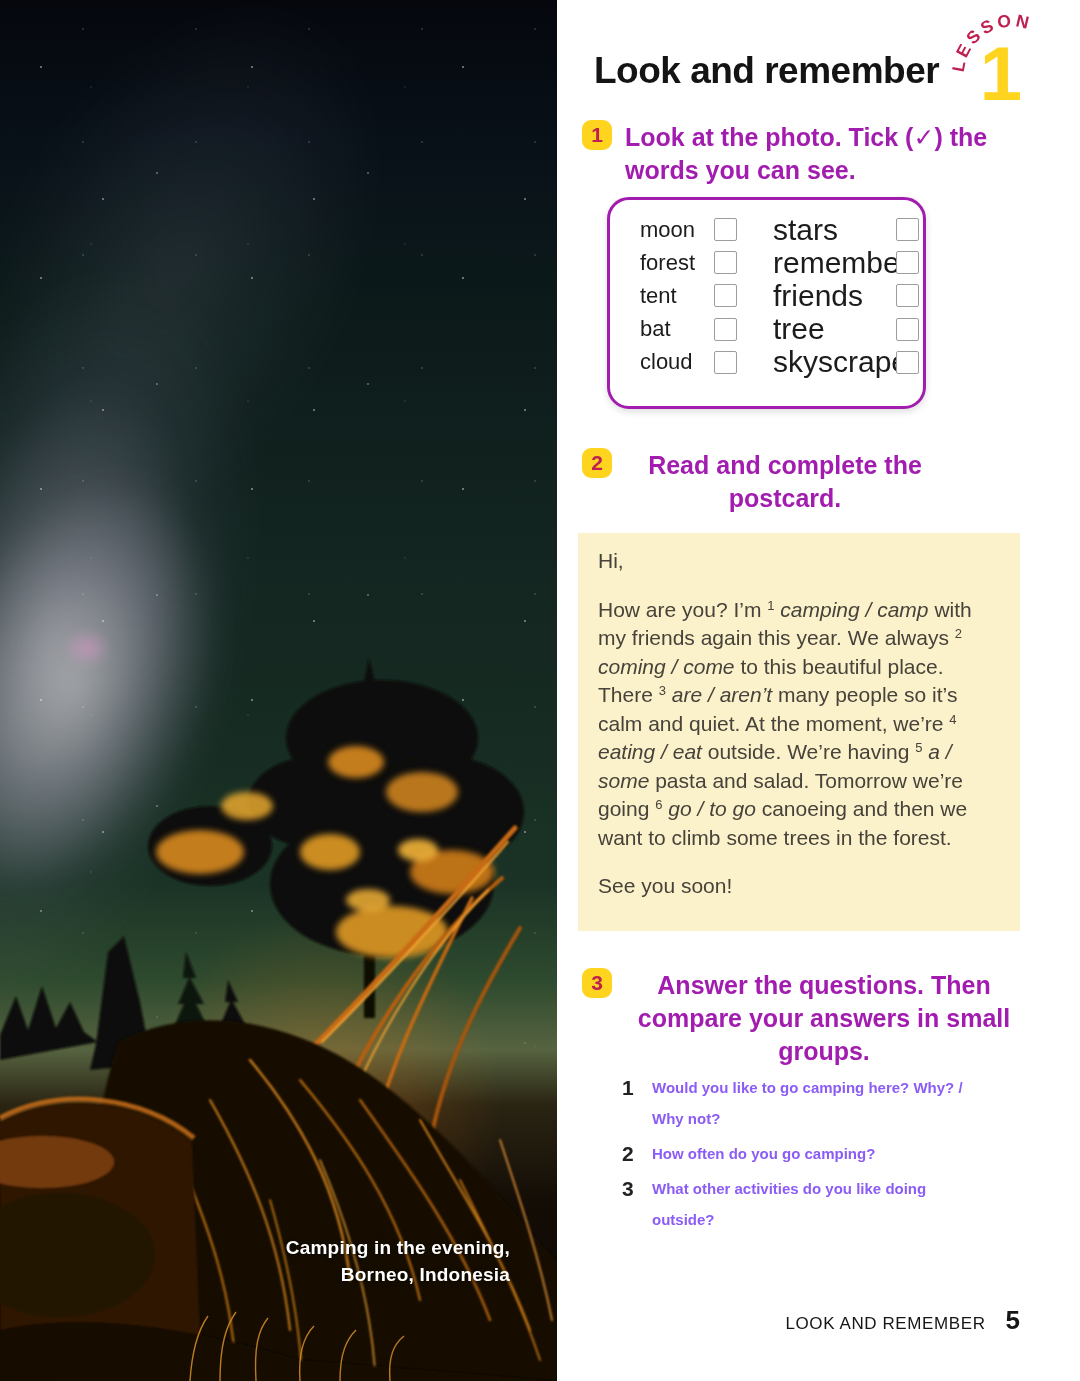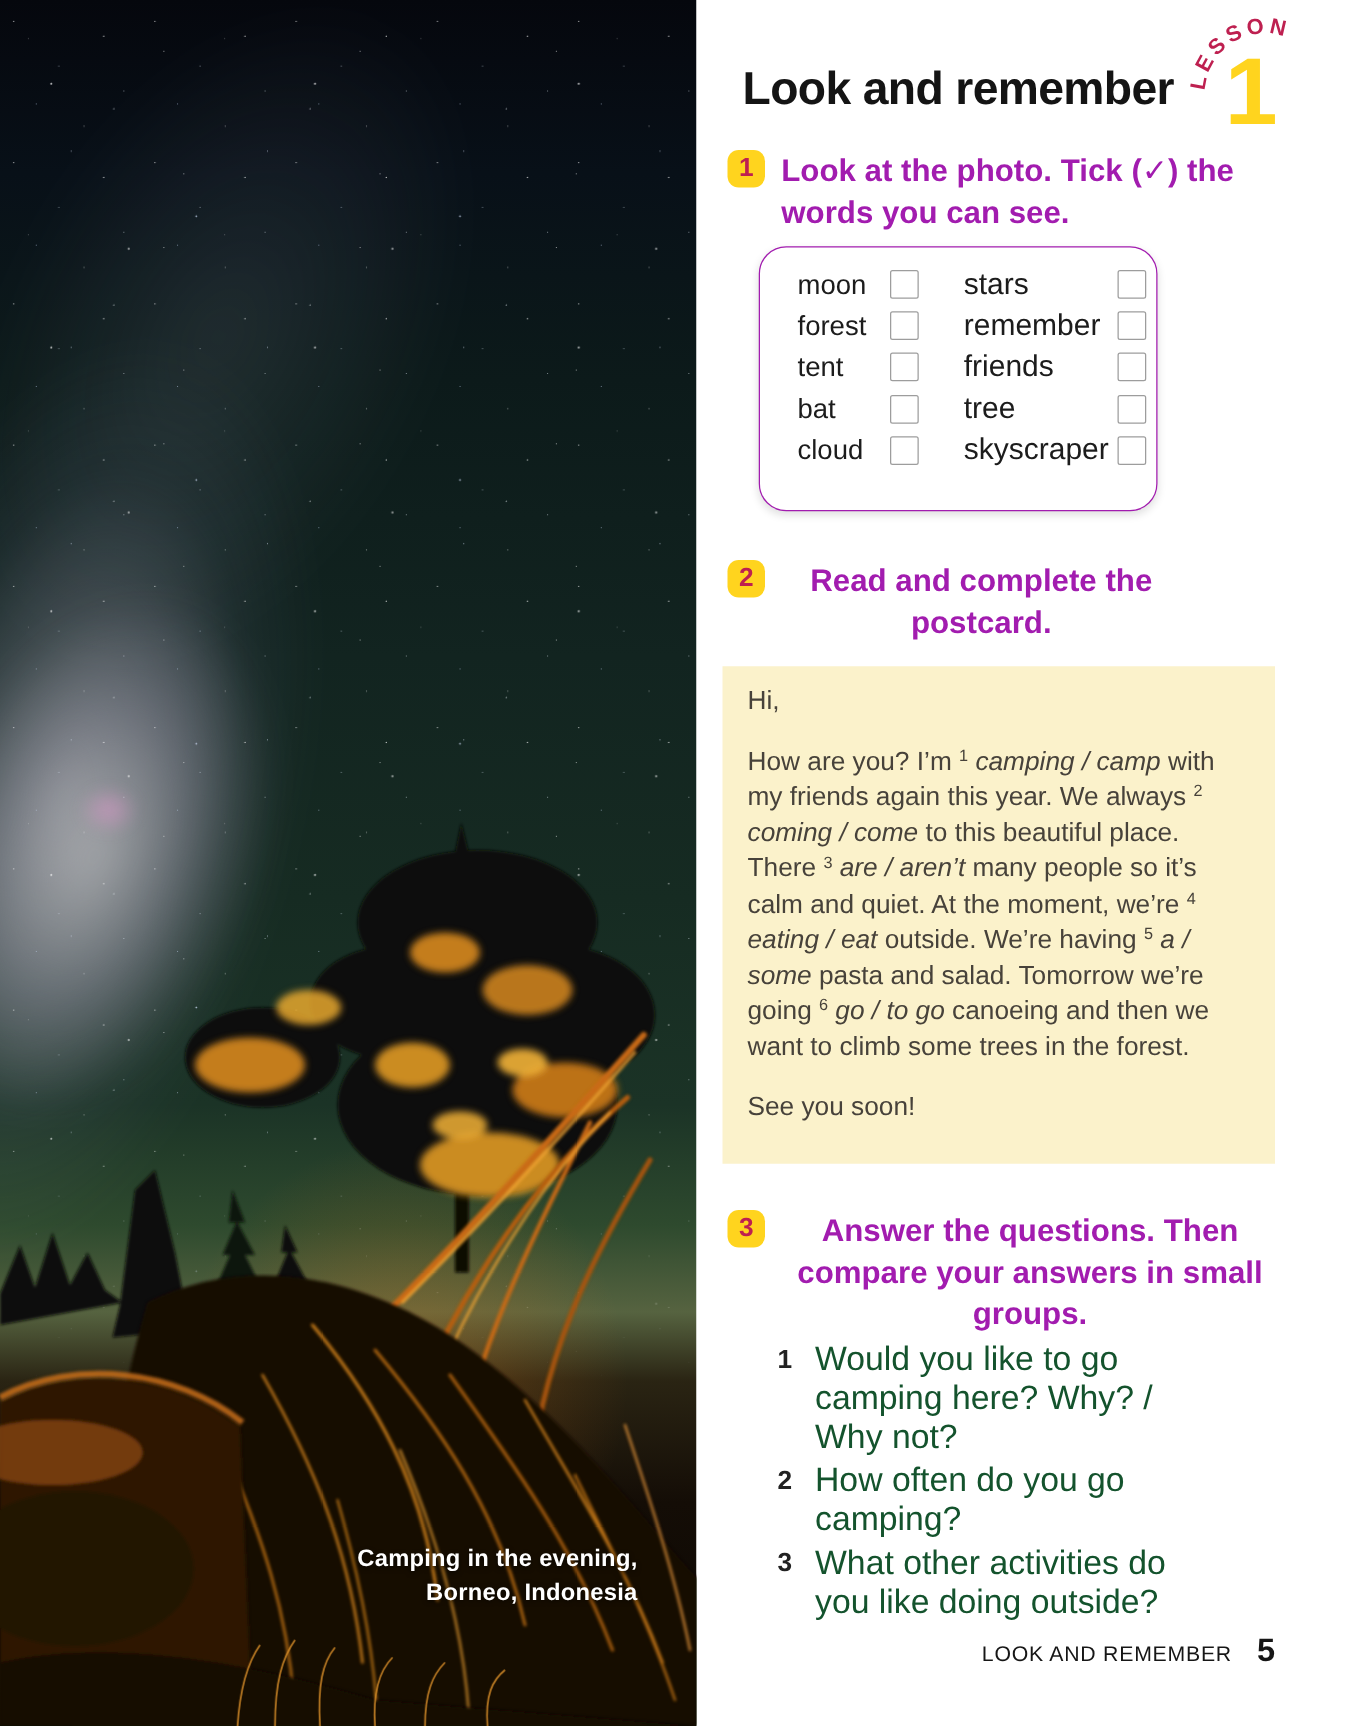--- a/index.html
+++ b/index.html
@@ -63,38 +63,38 @@
 
   .ex-badge { position:absolute; width:30px; height:30px; border-radius:9px;
     font-size:21px; font-weight:800; display:flex; align-items:center; justify-content:center; }
   .badge1 { left:582px; top:120px; } .badge2 { left:582px; top:448px; } .badge3 { left:582px; top:968px; }
   .ex-head { position:absolute; font-size:25px; font-weight:800; color:#a21caf; line-height:33px; }
   .head1 { left:625px; top:121px; width:392px; }
   .head2 { left:625px; top:449px; width:320px;text-align:center; }
   .head3 { left:625px; top:969px; width:398px;text-align:center; }
 
   .wordbox { position:absolute; left:607px; top:197px; width:319px; height:212px;
-    background:#ffffff; border:1px solid #a21caf; border-radius:22px;
+    background:#ffffff; border:3px solid #a21caf; border-radius:22px;
     box-shadow:0 3px 7px rgba(0,0,0,.13); padding:13px 0 0 30px; }
   .word-row { display:flex; align-items:center; height:33.2px; }
   .word-row .w1 { width:74px; font-size:22px; color:#1c1c1c; }
-  .word-row .w2 { width:123px; margin-left:36px; font-size:24px; color:#1c1c1c; }
+  .word-row .w2 { width:123px; margin-left:36px; font-size:30px; color:#1c1c1c; }
   .cb { width:23px; height:23px; flex:none; background:#fff; border:1.5px solid #9d9d9d; border-radius:2px; }
 
   .postcard { position:absolute; left:578px; top:533px; width:442px; height:398px;
     padding:14px 24px 0 20px; font-size:21px; line-height:28.5px; color:#47423a; }
   .postcard .para { margin-top:20px; }
   .postcard .closing { margin-top:20px; }
   .postcard .it { font-style:italic; }
   .postcard sup { font-size:13px; line-height:0; vertical-align:7px; }
 
   .questions { position:absolute; left:622px; top:1072px; width:398px; }
   .q-item { display:flex; margin-bottom:4px; }
   .q-num { width:30px; flex:none; font-weight:bold; color:#222; font-size:21px; line-height:31px; }
-  .q-text { width:320px; font-size:27px; line-height:31px; color:#14532d; }
+  .q-text { width:320px; font-size:15px; line-height:31px; color:#8b5cf6;font-weight:bold; }
 
   .footer { position:absolute; left:600px; top:1305px; width:420px;
     display:flex; align-items:baseline; justify-content:flex-end; }
   .footer .section { font-size:17px; letter-spacing:.6px; color:#161616; }
   .footer .pagenum { font-size:26px; font-weight:bold; color:#161616; margin-left:20px; }
 </style>
 </head>
 <body>
 
 <div class="page">

